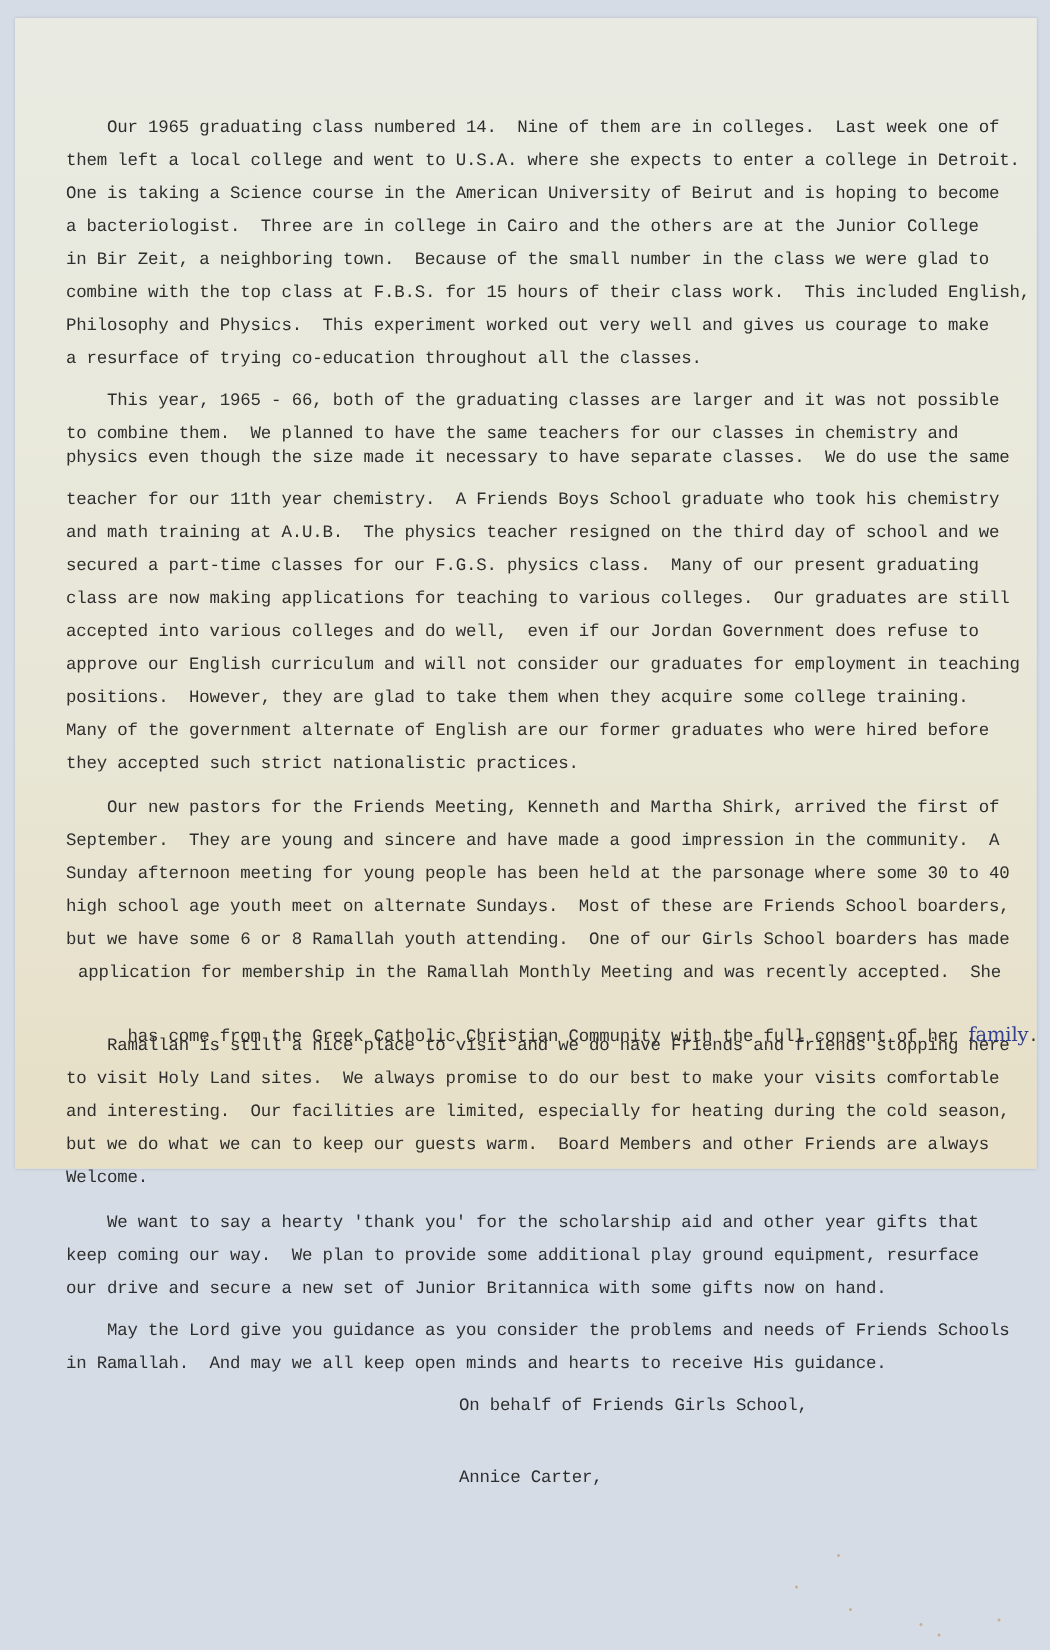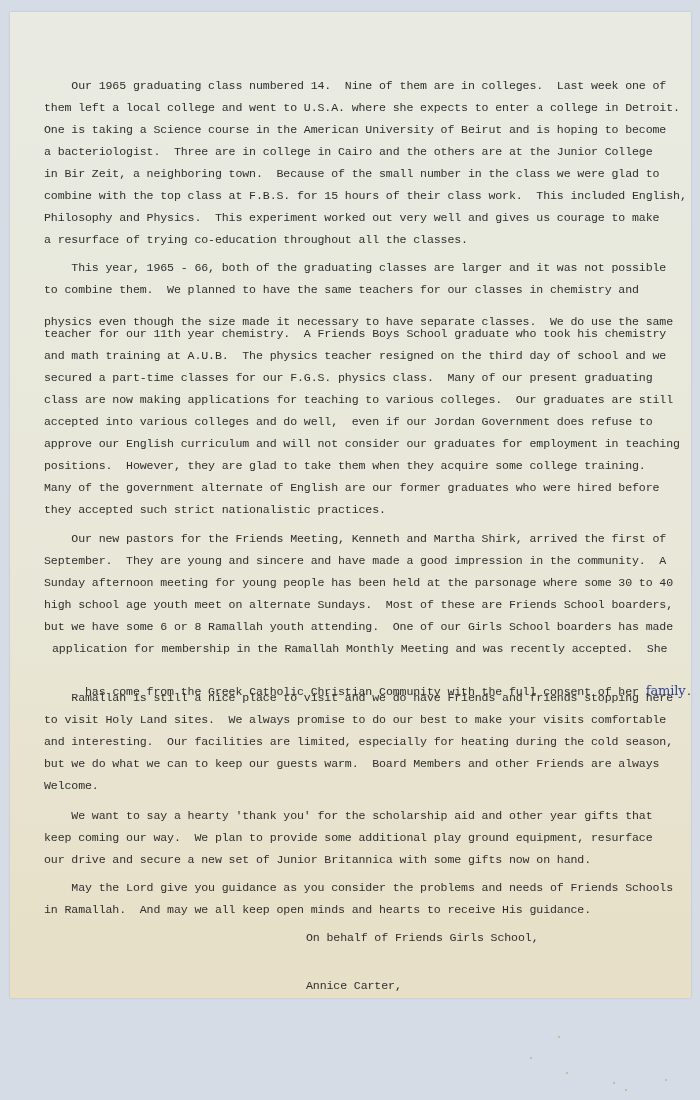--- a/index.html
+++ b/index.html
@@ -11,21 +11,21 @@
     height: 1100px;
     background: #d5dce6;
     position: relative;
     overflow: hidden;
   }
   .page {
     position: absolute;
     left: 10px;
     top: 12px;
     width: 681px;
-    height: 986px;
+    height: 767px;
     background: linear-gradient(180deg, #e9ebe2 0%, #e8e7d8 55%, #e7dfc6 100%);
     box-shadow: 0 0 2px rgba(0,0,0,0.15);
   }
   .text {
     position: absolute;
     left: 0;
     top: 0;
     width: 100%;
     font-family: "Liberation Mono", "DejaVu Sans Mono", monospace;
     font-size: 11.6px;
@@ -62,21 +62,21 @@
     <div class="line" style="left:34px;top:86px">them left a local college and went to U.S.A. where she expects to enter a college in Detroit.</div>
     <div class="line" style="left:34px;top:108px">One is taking a Science course in the American University of Beirut and is hoping to become</div>
     <div class="line" style="left:34px;top:130px">a bacteriologist.  Three are in college in Cairo and the others are at the Junior College</div>
     <div class="line" style="left:34px;top:152px">in Bir Zeit, a neighboring town.  Because of the small number in the class we were glad to</div>
     <div class="line" style="left:34px;top:174px">combine with the top class at F.B.S. for 15 hours of their class work.  This included English,</div>
     <div class="line" style="left:34px;top:196px">Philosophy and Physics.  This experiment worked out very well and gives us courage to make</div>
     <div class="line" style="left:34px;top:218px">a resurface of trying co-education throughout all the classes.</div>
 
     <div class="line" style="left:34px;top:246px">    This year, 1965 - 66, both of the graduating classes are larger and it was not possible</div>
     <div class="line" style="left:34px;top:268px">to combine them.  We planned to have the same teachers for our classes in chemistry and</div>
-    <div class="line" style="left:34px;top:300px">physics even though the size made it necessary to have separate classes.  We do use the same</div>
+    <div class="line" style="left:34px;top:284px">physics even though the size made it necessary to have separate classes.  We do use the same</div>
     <div class="line" style="left:34px;top:312px">teacher for our 11th year chemistry.  A Friends Boys School graduate who took his chemistry</div>
     <div class="line" style="left:34px;top:334px">and math training at A.U.B.  The physics teacher resigned on the third day of school and we</div>
     <div class="line" style="left:34px;top:356px">secured a part-time classes for our F.G.S. physics class.  Many of our present graduating</div>
     <div class="line" style="left:34px;top:378px">class are now making applications for teaching to various colleges.  Our graduates are still</div>
     <div class="line" style="left:34px;top:400px">accepted into various colleges and do well,  even if our Jordan Government does refuse to</div>
     <div class="line" style="left:34px;top:422px">approve our English curriculum and will not consider our graduates for employment in teaching</div>
     <div class="line" style="left:34px;top:444px">positions.  However, they are glad to take them when they acquire some college training.</div>
     <div class="line" style="left:34px;top:466px">Many of the government alternate of English are our former graduates who were hired before</div>
     <div class="line" style="left:34px;top:488px">they accepted such strict nationalistic practices.</div>
 

